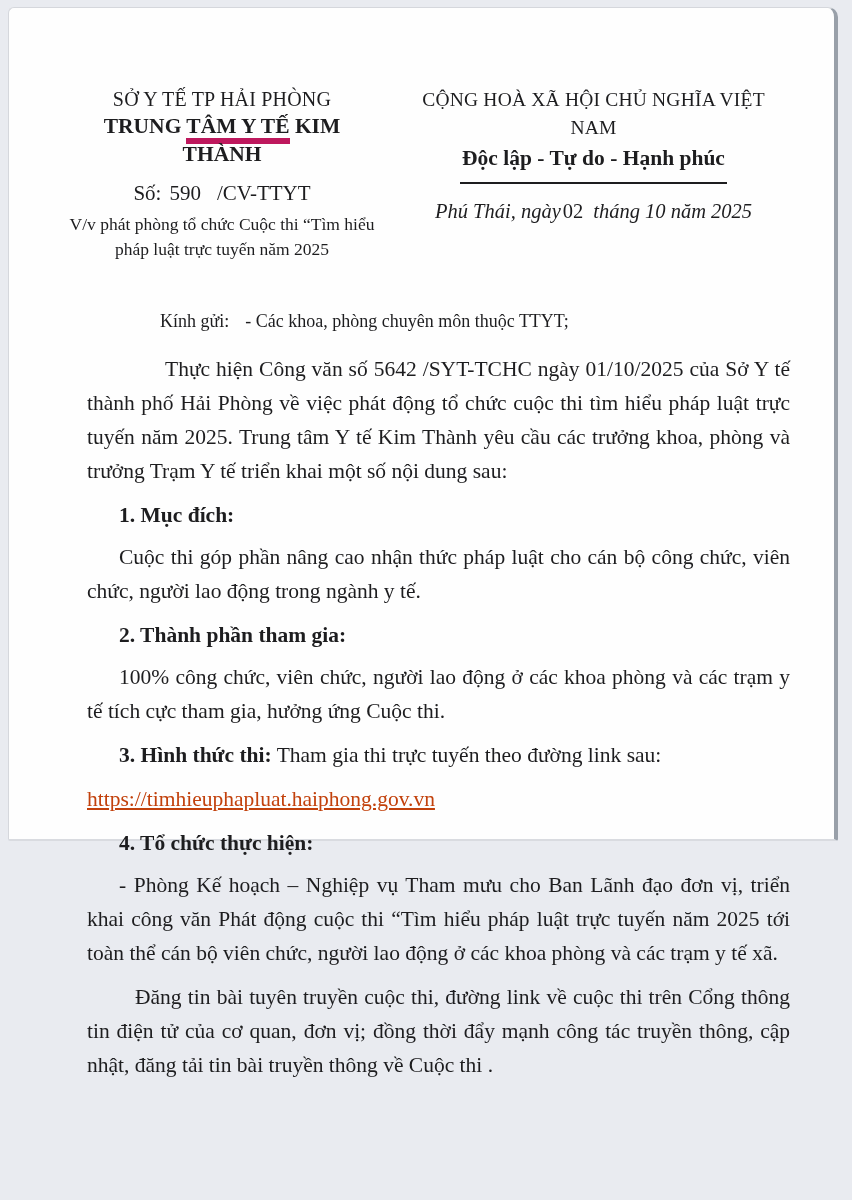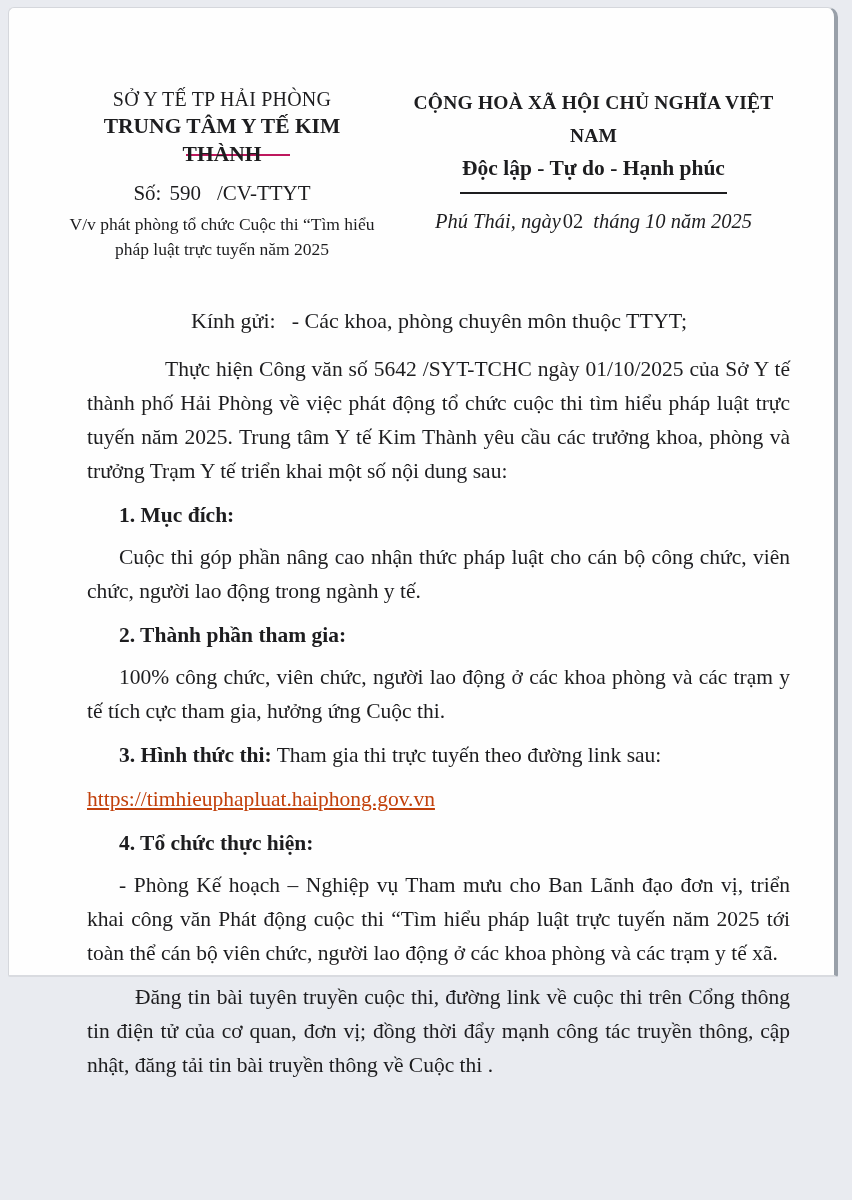--- a/index.html
+++ b/index.html
@@ -7,47 +7,47 @@
     width:852px;height:1200px;
     background:#e9ebf0;
     font-family:"Liberation Serif", serif;
     color:#1d1d1f;
     position:relative;
     overflow:hidden;
   }
   .page{
     position:absolute;
     top:7px;left:8px;
-    width:830px;height:970px;
+    width:830px;height:834px;
     box-sizing:border-box;
     background:#fefefe;
     border:1px solid #d5d7dc;
     border-right:4px solid #99a0a9;
     border-bottom:2px solid #d9dbe0;
     border-radius:6px 10px 2px 2px;
     padding:78px 44px 0 78px;
   }
   
   .header{display:flex;margin-left:-24px;}
   .h-left{width:318px;text-align:center;}
   .h-right{flex:1;text-align:center;padding-left:16px;}
   .org-parent{font-size:20px;line-height:26px;letter-spacing:.2px;}
   .org-name{font-size:21.5px;font-weight:bold;line-height:28px;}
-  .org-name .u{border-bottom:2px solid #be185d;padding-bottom:16px;}
+  .org-name .u{border-bottom:6px solid #be185d;padding-bottom:0px;}
   .doc-number{font-size:21px;margin-top:12px;line-height:26px;}
   .doc-number .val{display:inline-block;margin:0 16px 0 8px;}
   .subject{font-size:17.5px;line-height:25px;margin-top:6px;}
-  .nat1{font-size:19.5px;font-weight:bold;letter-spacing:.2px;line-height:33px;}
+  .nat1{font-size:19.5px;font-weight:normal;letter-spacing:.2px;line-height:28px;}
   .nat2{font-size:21.5px;font-weight:bold;line-height:28px;margin-top:2px;}
   .nat2 span{display:inline-block;border-bottom:2px solid #1d1d1f;padding:0 2px 10px;}
   .date-line{font-size:20.5px;margin-top:16px;}
   .it{font-style:italic;}
   .date-day{font-style:normal;display:inline-block;margin:0 10px 0 2px;}
   
-  .recipients{display:flex;margin:42px 0 0 104px;font-size:22px;line-height:34px;}
+  .recipients{display:flex;margin:42px 0 0 73px;font-size:18px;line-height:34px;}
   .recipients .label{margin-right:16px;}
   p{margin:0 0 10px;font-size:21.5px;line-height:34px;text-align:justify;}
   .indent-sm{text-indent:32px;}
   .indent-md{text-indent:48px;}
   .indent-lg{text-indent:78px;}
   .intro{margin-top:14px;}
   .sec-h{font-weight:bold;font-size:21.5px;line-height:34px;margin:6px 0 8px 32px;}
   .b{font-weight:bold;}
   .link{
     font-size:21.5px;line-height:34px;

